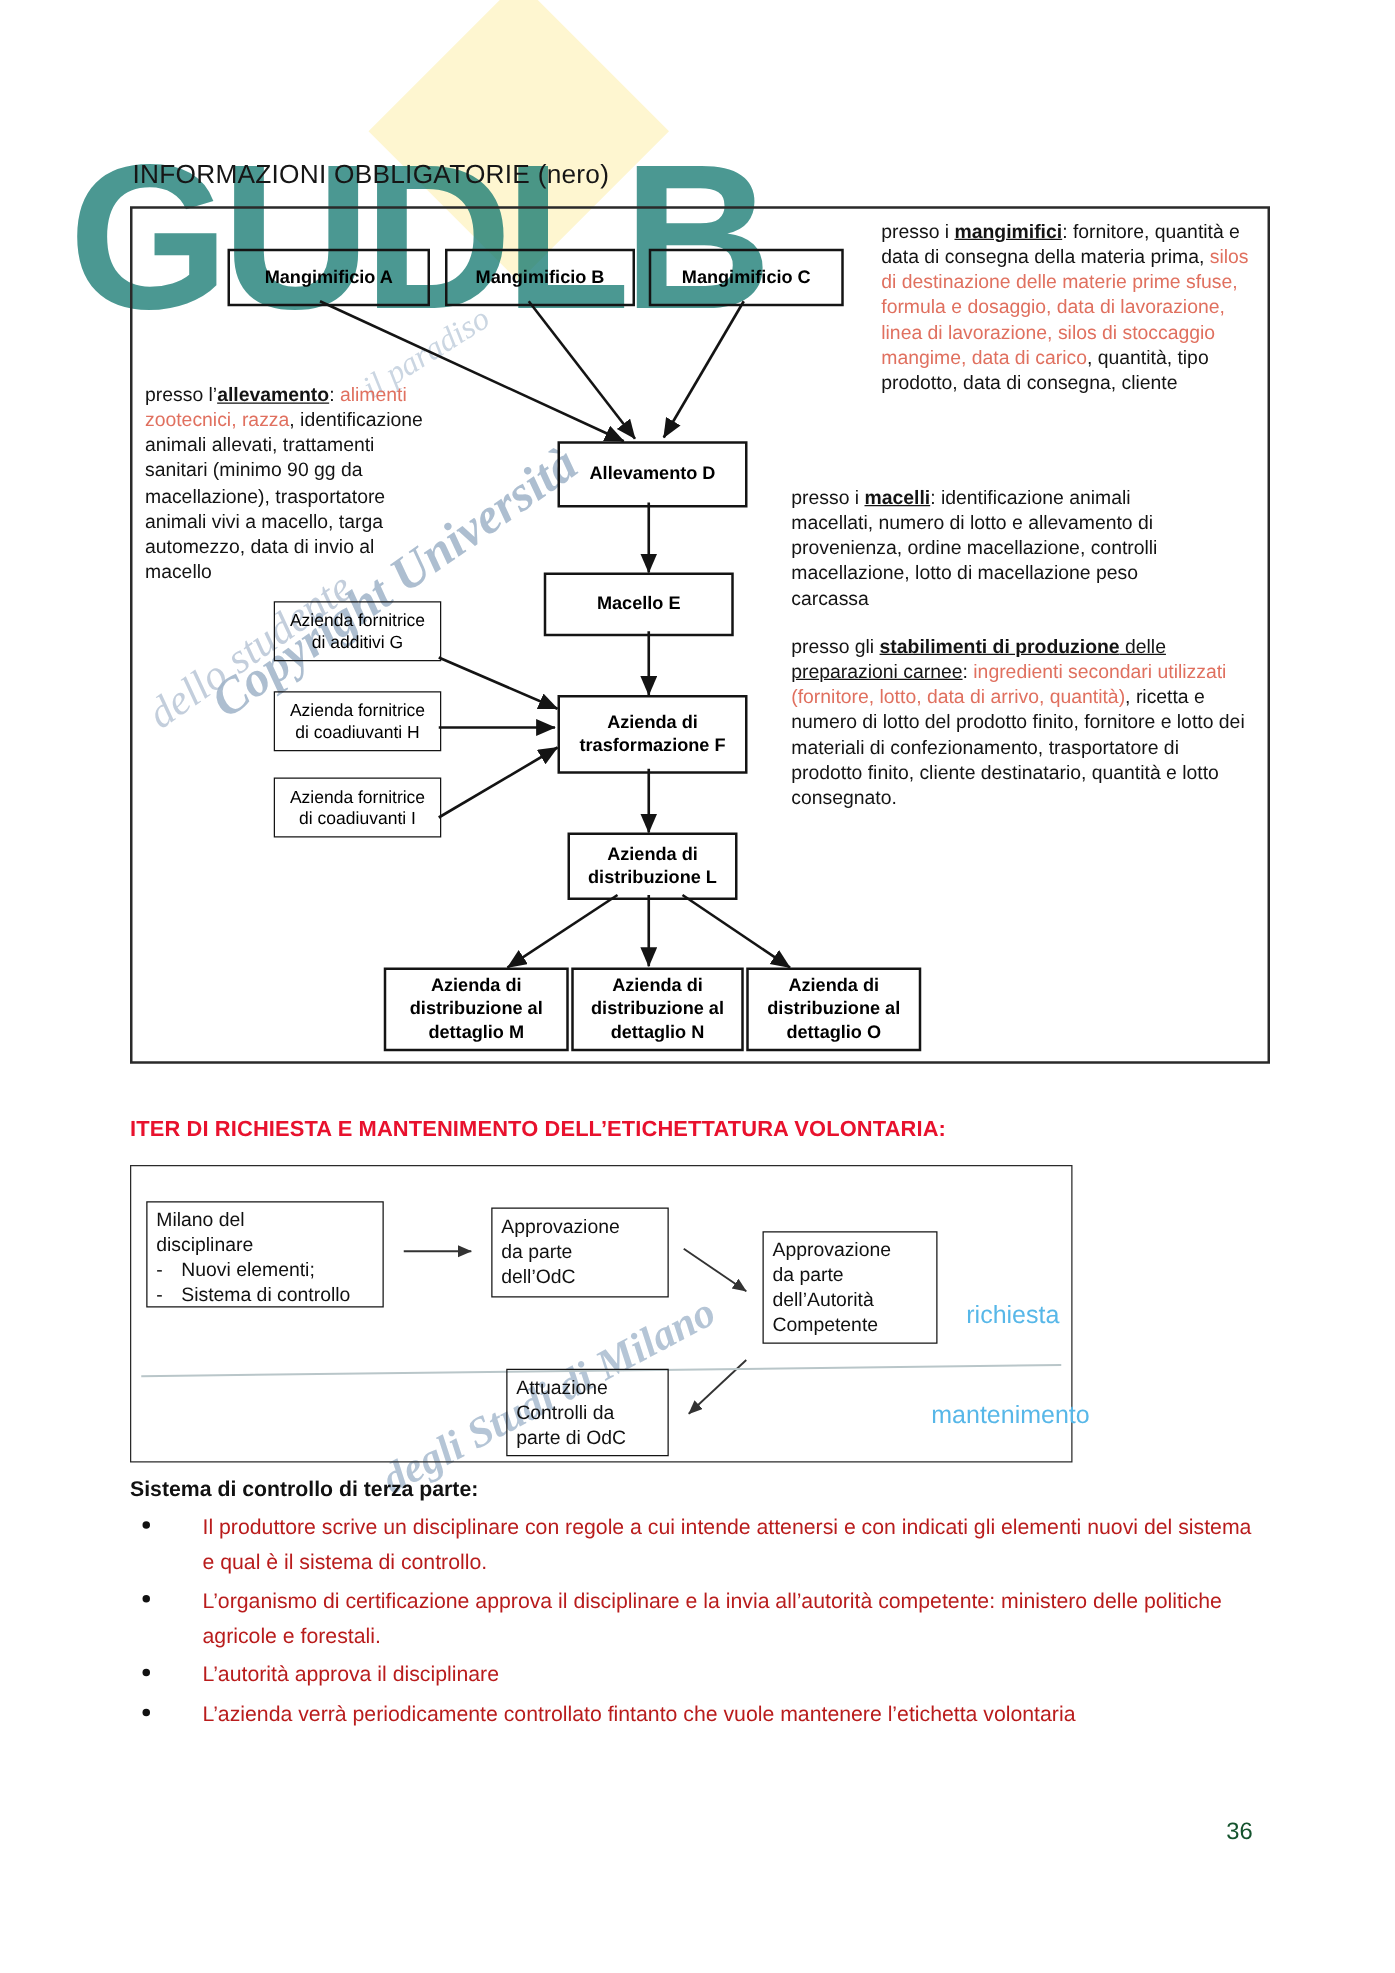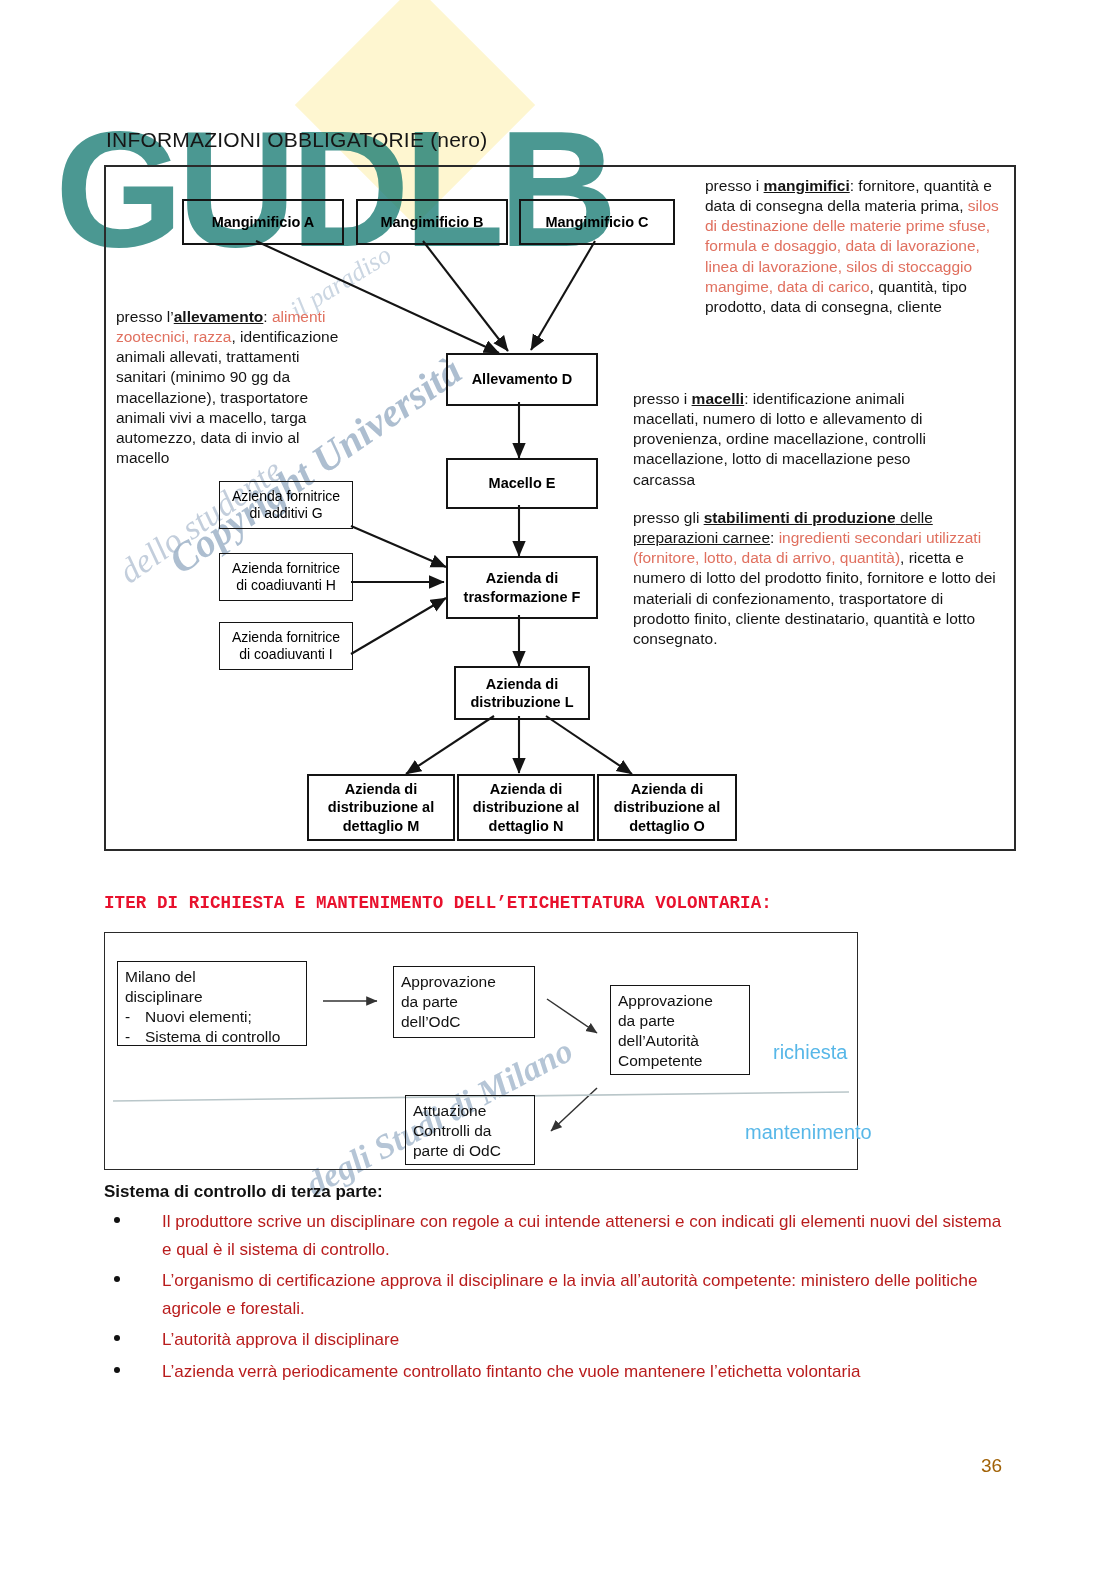--- a/index.html
+++ b/index.html
@@ -63,21 +63,21 @@
   .txtblk .red{color:#e0705f;}
   .txtblk u{text-decoration:underline;}
   .txtblk b{font-weight:bold;}
 
   svg.arrows{position:absolute;left:0;top:0;width:908px;height:682px;overflow:visible;}
 
   
   .red-heading{
     position:absolute;left:104px;top:893px;font-size:17.5px;font-weight:bold;
     color:#e8112d;letter-spacing:.1px;
-    font-family:Liberation Mono, monospace;
+    font-family:Liberation Sans, sans-serif;
   }
 
   
   .diagram2{
     position:absolute;left:104px;top:932px;width:752px;height:236px;
     border:1.8px solid #2a2a2a;
   }
   .d2 .box{
     position:absolute;border:1.6px solid #141414;
     font-size:15.5px;line-height:1.30;color:#111;padding:5px 7px;
@@ -103,21 +103,21 @@
   .bullets li{
     position:relative;padding-left:58px;margin-bottom:4px;
     font-size:17px;line-height:1.62;color:#b91c1c;
     font-family:"Liberation Sans", sans-serif;
   }
   .bullets li .dot{
     position:absolute;left:10px;top:.55em;width:6px;height:6px;border-radius:50%;
     background:#111;
   }
   .pagenum{
-    position:absolute;left:981px;top:1455px;font-size:19px;color:#a16207;
+    position:absolute;left:981px;top:1455px;font-size:19px;color:#14532d;
     font-family:"Liberation Sans", sans-serif;
     text-align:center;
   }
 </style>
 </head>
 <body>
 
 <div class="wm-layer">
   <div class="wm-diamond"></div>
   <div class="wm-bigtext">GUDLB</div>
@@ -162,21 +162,21 @@
         <path d="M440,549 L526,607"></path>
       </g>
     </svg>
 
     <div class="box" style="left:76px;top:32px;width:158px;height:42px;">Mangimificio A</div>
     <div class="box" style="left:250px;top:32px;width:148px;height:42px;">Mangimificio B</div>
     <div class="box" style="left:413px;top:32px;width:152px;height:42px;">Mangimificio C</div>
 
     <div class="box" style="left:340px;top:186px;width:148px;height:49px;">Allevamento D</div>
 
-    <div class="box" style="left:340px;top:291px;width:148px;height:47px;">Macello E</div>
+    <div class="box" style="left:329px;top:291px;width:148px;height:47px;">Macello E</div>
 
     <div class="box plain" style="left:113px;top:314px;width:132px;height:46px;flex-direction:column;justify-content:center;">
       <span>Azienda fornitrice</span>
       <span>di additivi  G</span>
     </div>
     <div class="box plain" style="left:113px;top:386px;width:132px;height:46px;flex-direction:column;justify-content:center;">
       <span>Azienda fornitrice</span>
       <span>di coadiuvanti H</span>
     </div>
     <div class="box plain" style="left:113px;top:455px;width:132px;height:46px;flex-direction:column;justify-content:center;">

